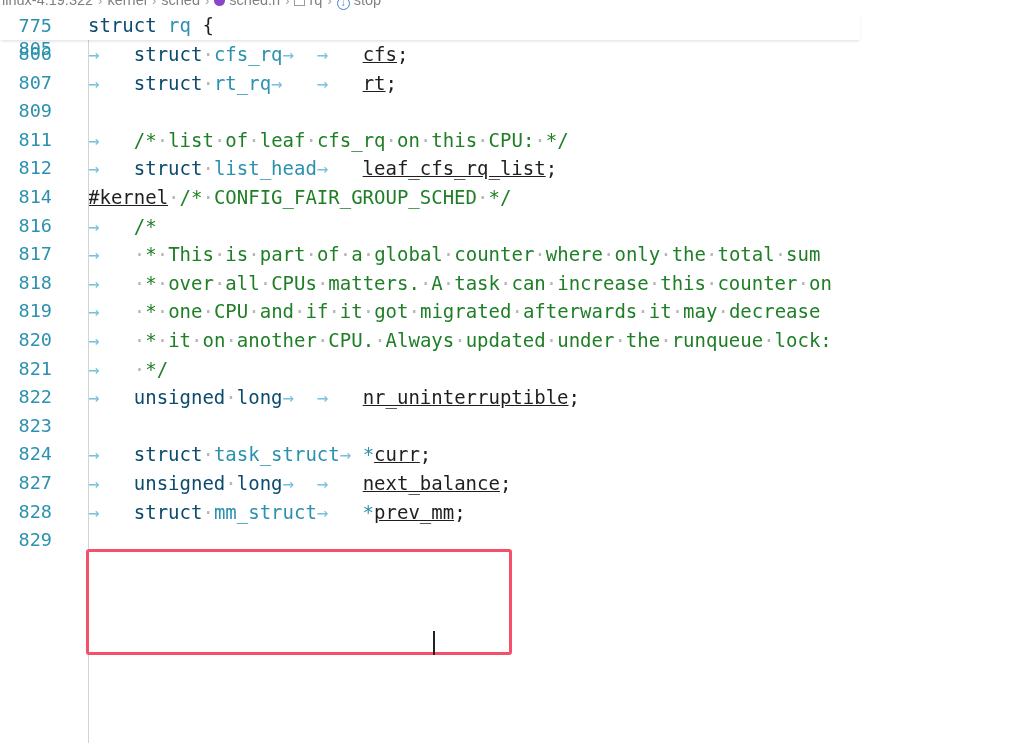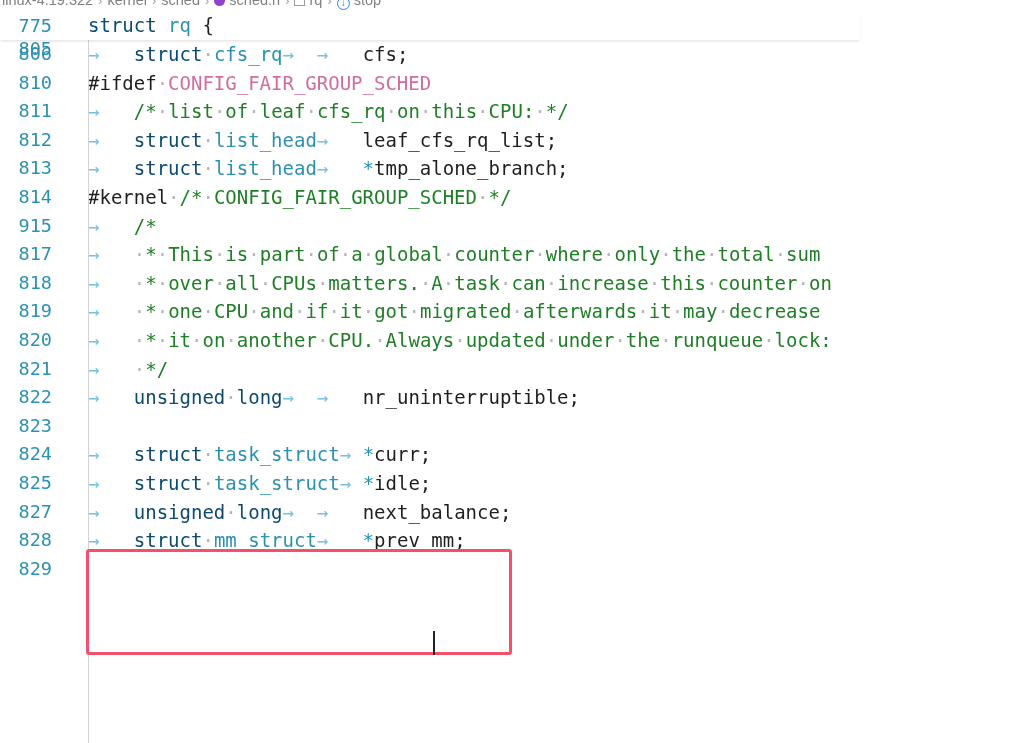--- a/index.html
+++ b/index.html
@@ -158,21 +158,21 @@
     left: 88px;
     width: 1px;
     background: #d3d3d3;
     top: 0; bottom: 0;
     z-index: 1;
   }
 
   
   .kw      { color: #0c4a6e; }        
   .type    { color: #2b91af; }        
-  .ident   { color: #1f1f1f; }        
+  .ident   { color: #1f1f1f; text-decoration: underline; }        
   .punc    { color: #1f1f1f; }
   .comment { color: #1f7f26; }
   .macroname { color: #d16d9e; }
   .ptr     { color: #2b91af; }
 
   
   .sp  { color: #b5b5b5; }
   .tab { color: #79c0e0; }
 
   
@@ -222,35 +222,34 @@
 
 <div id="sticky-header">
   <span class="ln">775</span>
   <span class="code" id="sticky-code"><span class="kw">struct</span><span class="punc"> </span><span class="type">rq</span><span class="punc"> </span><span class="punc">{</span></span>
 </div>
 
 <div id="editor">
   <div class="guide"></div>
   <div id="rows">
       <div class="row"><span class="ln">806</span><span class="code"><span class="tab">→</span><span class="punc">   </span><span class="kw">struct</span><span class="sp">·</span><span class="type">cfs_rq</span><span class="tab">→</span><span class="punc">  </span><span class="tab">→</span><span class="punc">   </span><span class="ident">cfs</span><span class="punc">;</span></span></div>
-      <div class="row"><span class="ln">810</span><span class="code"><span class="ident">#ifdef</span><span class="sp">·</span><span class="macroname">CONFIG_FAIR_GROUP_SCHED</span></span></div>
+      <div class="row"><span class="ln">807</span><span class="code"><span class="tab">→</span><span class="punc">   </span><span class="kw">struct</span><span class="sp">·</span><span class="type">rt_rq</span><span class="tab">→</span><span class="punc">   </span><span class="tab">→</span><span class="punc">   </span><span class="ident">rt</span><span class="punc">;</span></span></div>
+      <div class="row"><span class="ln">809</span><span class="code"></span></div>
       <div class="row"><span class="ln">811</span><span class="code"><span class="tab">→</span><span class="punc">   </span><span class="comment">/*</span><span class="sp">·</span><span class="comment">list</span><span class="sp">·</span><span class="comment">of</span><span class="sp">·</span><span class="comment">leaf</span><span class="sp">·</span><span class="comment">cfs_rq</span><span class="sp">·</span><span class="comment">on</span><span class="sp">·</span><span class="comment">this</span><span class="sp">·</span><span class="comment">CPU:</span><span class="sp">·</span><span class="comment">*/</span></span></div>
       <div class="row"><span class="ln">812</span><span class="code"><span class="tab">→</span><span class="punc">   </span><span class="kw">struct</span><span class="sp">·</span><span class="type">list_head</span><span class="tab">→</span><span class="punc">   </span><span class="ident">leaf_cfs_rq_list</span><span class="punc">;</span></span></div>
-      <div class="row"><span class="ln">813</span><span class="code"><span class="tab">→</span><span class="punc">   </span><span class="kw">struct</span><span class="sp">·</span><span class="type">list_head</span><span class="tab">→</span><span class="punc">   </span><span class="ptr">*</span><span class="ident">tmp_alone_branch</span><span class="punc">;</span></span></div>
       <div class="row"><span class="ln">814</span><span class="code"><span class="ident">#kernel</span><span class="sp">·</span><span class="comment">/*</span><span class="sp">·</span><span class="comment">CONFIG_FAIR_GROUP_SCHED</span><span class="sp">·</span><span class="comment">*/</span></span></div>
-      <div class="row"><span class="ln">915</span><span class="code"><span class="tab">→</span><span class="punc">   </span><span class="comment">/*</span></span></div>
+      <div class="row"><span class="ln">816</span><span class="code"><span class="tab">→</span><span class="punc">   </span><span class="comment">/*</span></span></div>
       <div class="row"><span class="ln">817</span><span class="code"><span class="tab">→</span><span class="punc">   </span><span class="sp">·</span><span class="comment">*</span><span class="sp">·</span><span class="comment">This</span><span class="sp">·</span><span class="comment">is</span><span class="sp">·</span><span class="comment">part</span><span class="sp">·</span><span class="comment">of</span><span class="sp">·</span><span class="comment">a</span><span class="sp">·</span><span class="comment">global</span><span class="sp">·</span><span class="comment">counter</span><span class="sp">·</span><span class="comment">where</span><span class="sp">·</span><span class="comment">only</span><span class="sp">·</span><span class="comment">the</span><span class="sp">·</span><span class="comment">total</span><span class="sp">·</span><span class="comment">sum</span></span></div>
       <div class="row"><span class="ln">818</span><span class="code"><span class="tab">→</span><span class="punc">   </span><span class="sp">·</span><span class="comment">*</span><span class="sp">·</span><span class="comment">over</span><span class="sp">·</span><span class="comment">all</span><span class="sp">·</span><span class="comment">CPUs</span><span class="sp">·</span><span class="comment">matters.</span><span class="sp">·</span><span class="comment">A</span><span class="sp">·</span><span class="comment">task</span><span class="sp">·</span><span class="comment">can</span><span class="sp">·</span><span class="comment">increase</span><span class="sp">·</span><span class="comment">this</span><span class="sp">·</span><span class="comment">counter</span><span class="sp">·</span><span class="comment">on</span></span></div>
       <div class="row"><span class="ln">819</span><span class="code"><span class="tab">→</span><span class="punc">   </span><span class="sp">·</span><span class="comment">*</span><span class="sp">·</span><span class="comment">one</span><span class="sp">·</span><span class="comment">CPU</span><span class="sp">·</span><span class="comment">and</span><span class="sp">·</span><span class="comment">if</span><span class="sp">·</span><span class="comment">it</span><span class="sp">·</span><span class="comment">got</span><span class="sp">·</span><span class="comment">migrated</span><span class="sp">·</span><span class="comment">afterwards</span><span class="sp">·</span><span class="comment">it</span><span class="sp">·</span><span class="comment">may</span><span class="sp">·</span><span class="comment">decrease</span></span></div>
       <div class="row"><span class="ln">820</span><span class="code"><span class="tab">→</span><span class="punc">   </span><span class="sp">·</span><span class="comment">*</span><span class="sp">·</span><span class="comment">it</span><span class="sp">·</span><span class="comment">on</span><span class="sp">·</span><span class="comment">another</span><span class="sp">·</span><span class="comment">CPU.</span><span class="sp">·</span><span class="comment">Always</span><span class="sp">·</span><span class="comment">updated</span><span class="sp">·</span><span class="comment">under</span><span class="sp">·</span><span class="comment">the</span><span class="sp">·</span><span class="comment">runqueue</span><span class="sp">·</span><span class="comment">lock:</span></span></div>
       <div class="row"><span class="ln">821</span><span class="code"><span class="tab">→</span><span class="punc">   </span><span class="sp">·</span><span class="comment">*/</span></span></div>
       <div class="row"><span class="ln">822</span><span class="code"><span class="tab">→</span><span class="punc">   </span><span class="kw">unsigned</span><span class="sp">·</span><span class="kw">long</span><span class="tab">→</span><span class="punc">  </span><span class="tab">→</span><span class="punc">   </span><span class="ident">nr_uninterruptible</span><span class="punc">;</span></span></div>
       <div class="row"><span class="ln">823</span><span class="code"></span></div>
       <div class="row"><span class="ln">824</span><span class="code"><span class="tab">→</span><span class="punc">   </span><span class="kw">struct</span><span class="sp">·</span><span class="type">task_struct</span><span class="tab">→</span><span class="punc"> </span><span class="ptr">*</span><span class="ident">curr</span><span class="punc">;</span></span></div>
-      <div class="row"><span class="ln">825</span><span class="code"><span class="tab">→</span><span class="punc">   </span><span class="kw">struct</span><span class="sp">·</span><span class="type">task_struct</span><span class="tab">→</span><span class="punc"> </span><span class="ptr">*</span><span class="ident">idle</span><span class="punc">;</span></span></div>
       <div class="row"><span class="ln">827</span><span class="code"><span class="tab">→</span><span class="punc">   </span><span class="kw">unsigned</span><span class="sp">·</span><span class="kw">long</span><span class="tab">→</span><span class="punc">  </span><span class="tab">→</span><span class="punc">   </span><span class="ident">next_balance</span><span class="punc">;</span></span></div>
       <div class="row"><span class="ln">828</span><span class="code"><span class="tab">→</span><span class="punc">   </span><span class="kw">struct</span><span class="sp">·</span><span class="type">mm_struct</span><span class="tab">→</span><span class="punc">   </span><span class="ptr">*</span><span class="ident">prev_mm</span><span class="punc">;</span></span></div>
       <div class="row"><span class="ln">829</span><span class="code"></span></div>
     </div>
 </div>
 
 <div id="red-box"></div>
 <div id="caret"></div>
 
 </body></html>

